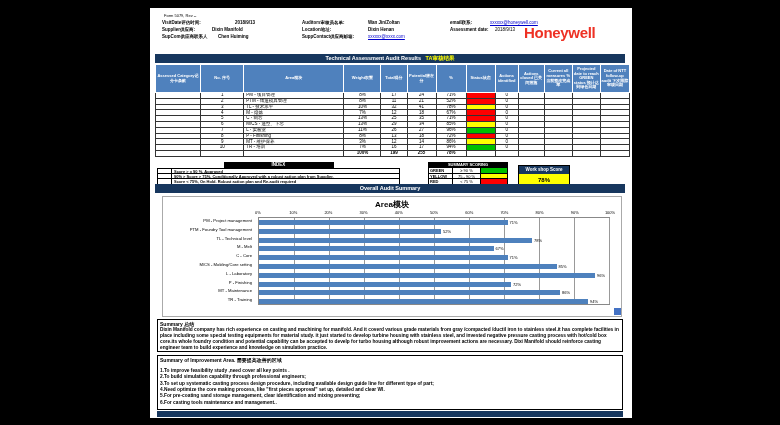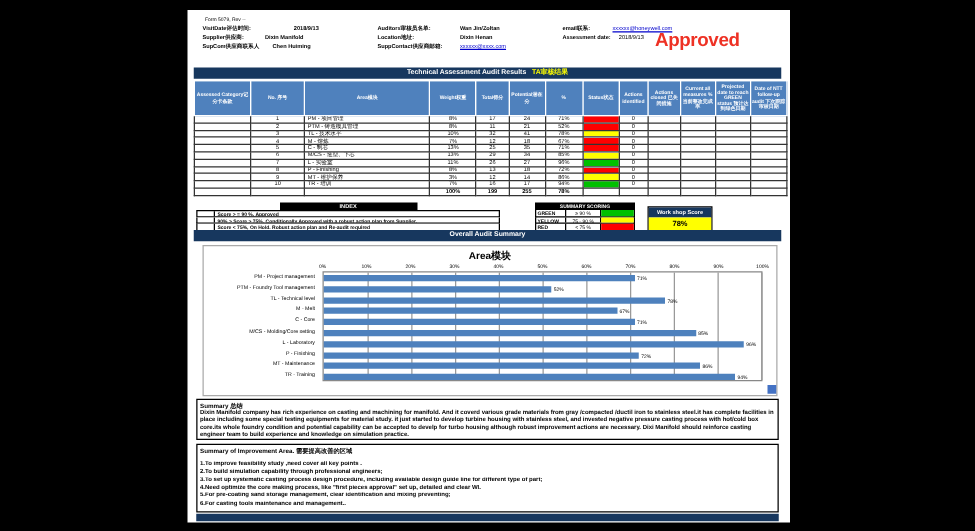--- a/index.html
+++ b/index.html
@@ -85,21 +85,21 @@
 
     <div class="val" style="left:218px; top:12px; font-weight:bold;">Wan Jin/Zoltan</div>
     <div class="val" style="left:218px; top:19px; font-weight:bold;">Dixin Henan</div>
     <div class="val link" style="left:218px; top:26px;">xxxxxx@xxxx.com</div>
 
     <div class="lbl" style="left:300px; top:12px;">email联系:</div>
     <div class="val link" style="left:340px; top:12px;">xxxxxx@honeywell.com</div>
     <div class="lbl" style="left:300px; top:19px;">Assessment date:</div>
     <div class="val" style="left:345px; top:19px;">2018/9/13</div>
 
-    <div class="logo">Approved</div>
+    <div class="logo">Honeywell</div>
 
     <div class="banner" style="top:46px;">
       <span>Technical Assessment Audit Results</span>&nbsp;&nbsp;
       <span class="cn">TA审核结果</span>
     </div>
 
     <table class="audit">
       <colgroup>
         <col style="width:45px">
           <col style="width:43px">

